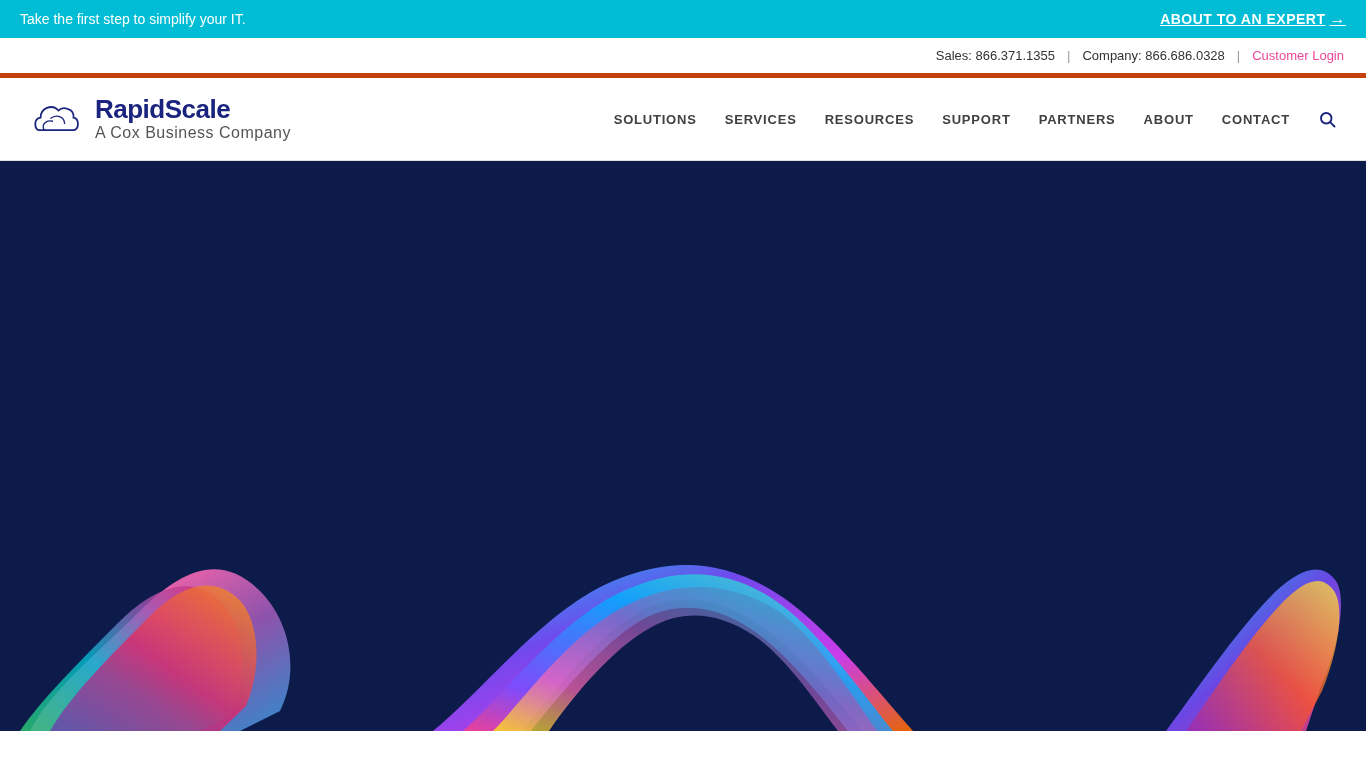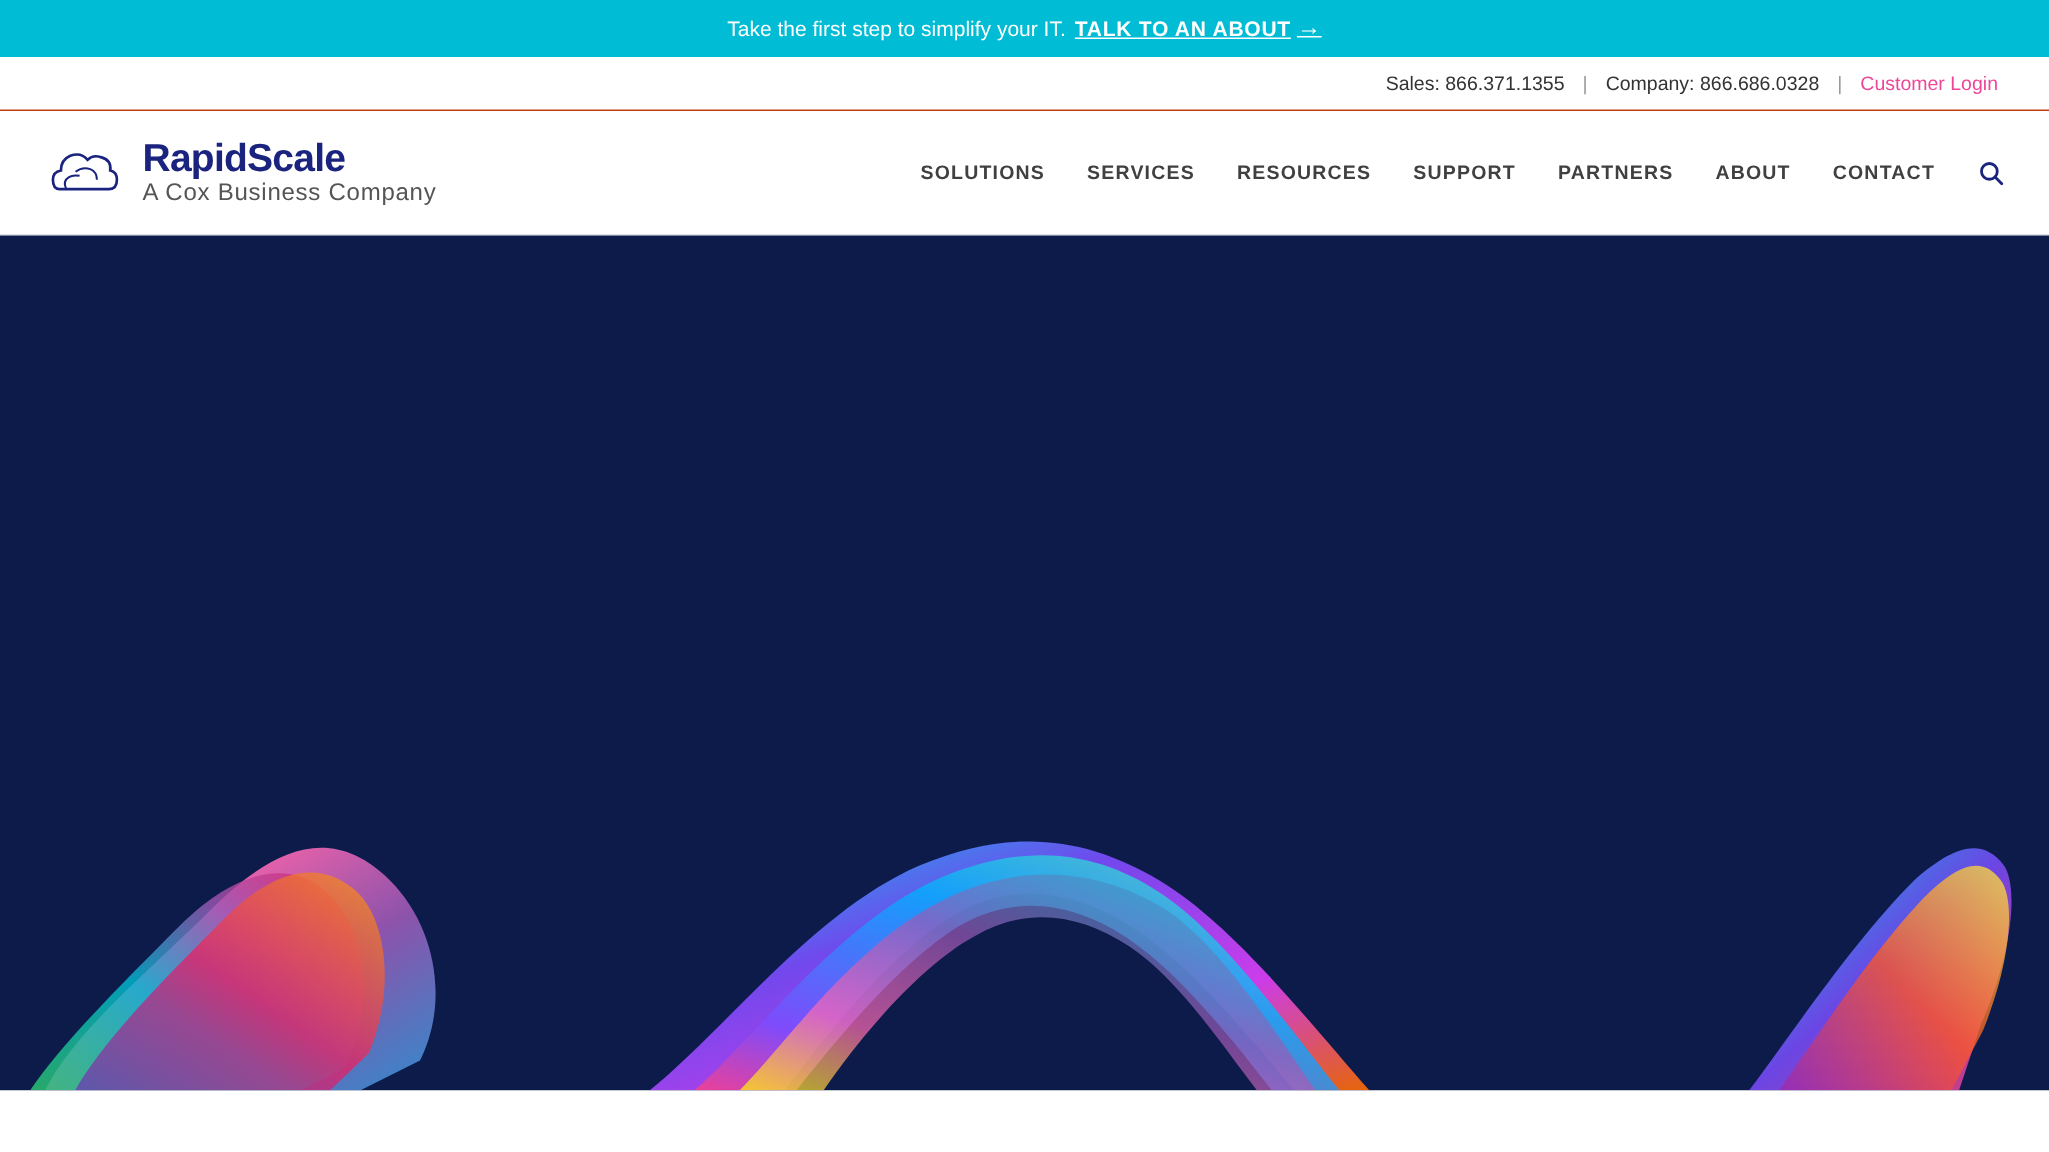--- a/index.html
+++ b/index.html
@@ -15,21 +15,21 @@
 
     
     .announcement-bar {
       background-color: #00bcd4;
       text-align: center;
       padding: 10px 20px;
       font-size: 14px;
       color: #fff;
       display: flex;
       align-items: center;
-      justify-content: center;
+      justify-content: space-between;
       gap: 6px;
     }
 
     .announcement-bar span {
       color: #fff;
     }
 
     .announcement-bar a {
       color: #fff;
       font-weight: bold;
@@ -43,24 +43,24 @@
     .announcement-bar a .arrow {
       font-size: 16px;
     }
 
     
     .utility-bar {
       background-color: #fff;
       display: flex;
       justify-content: flex-end;
       align-items: center;
-      padding: 10px 34px;
+      padding: 10px 22px;
       font-size: 13px;
       color: #333;
-      border-bottom: 1px solid #c2410c;
+      border-bottom: 5px solid #c2410c;
     }
 
     .utility-bar .separator {
       margin: 0 12px;
       color: #999;
       font-weight: 300;
     }
 
     .utility-bar a {
       color: #ec4899;
@@ -183,21 +183,21 @@
       width: 200px;
       height: 180px;
     }
   </style>
 </head>
 <body>
 
 <div class="announcement-bar">
   <span>Take the first step to simplify your IT.</span>
   <a href="#">
-    <span>TALK TO AN ABOUT</span>
+    <span>ABOUT TO AN EXPERT</span>
     <span class="arrow">→</span>
   </a>
 </div>
 
 <div class="utility-bar">
   <span>Sales: 866.371.1355</span>
   <span class="separator">|</span>
   <span>Company: 866.686.0328</span>
   <span class="separator">|</span>
   <a href="#">Customer Login</a>

